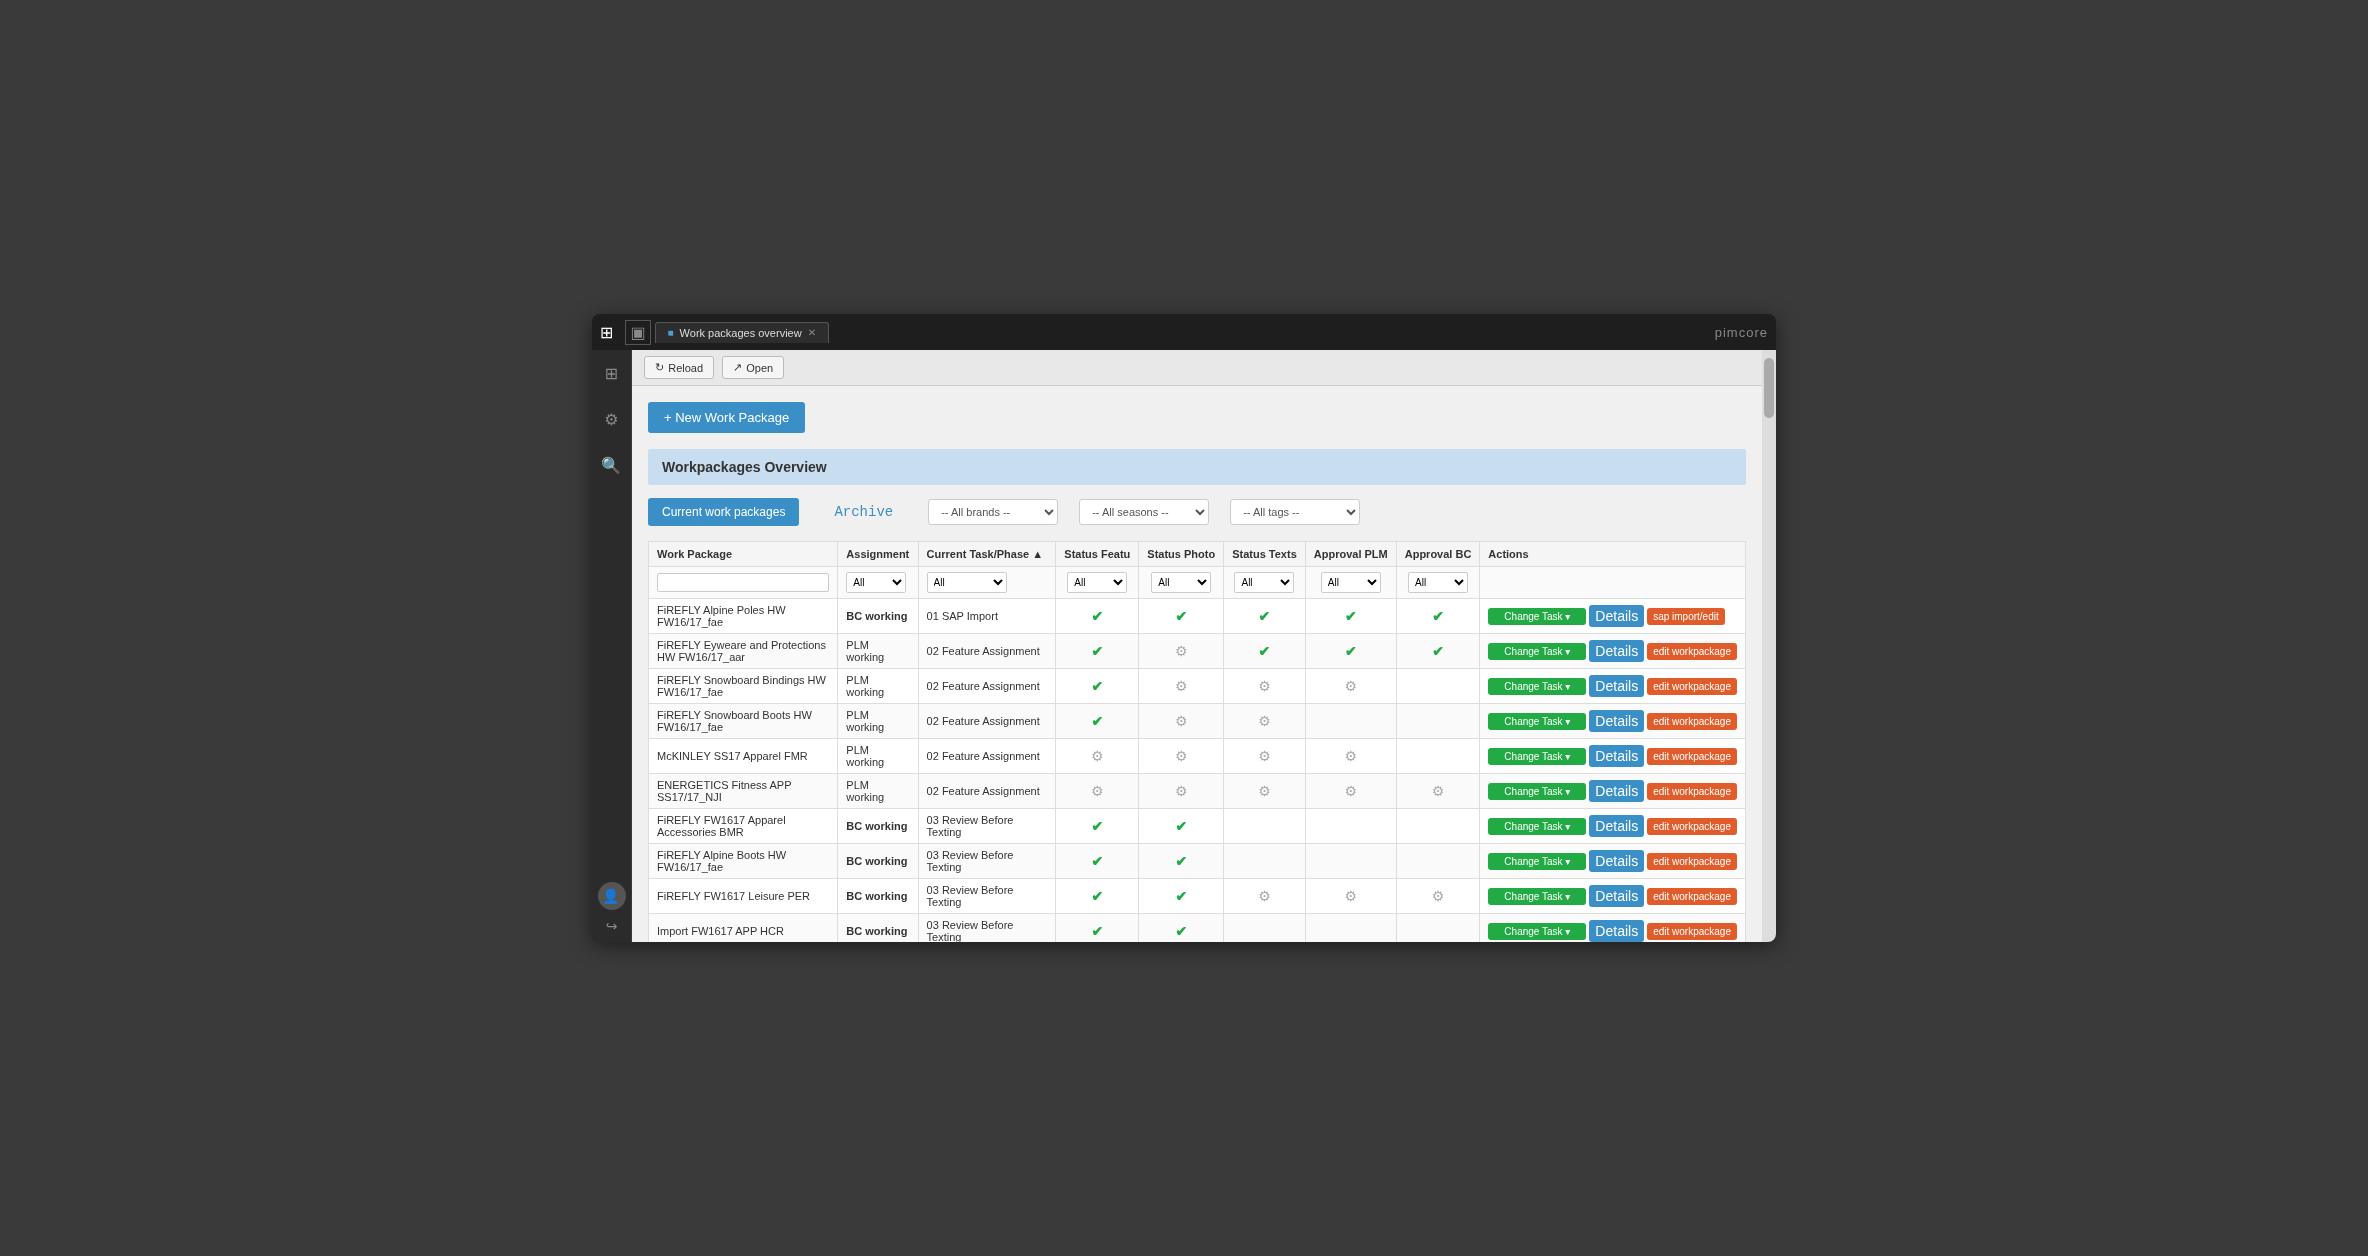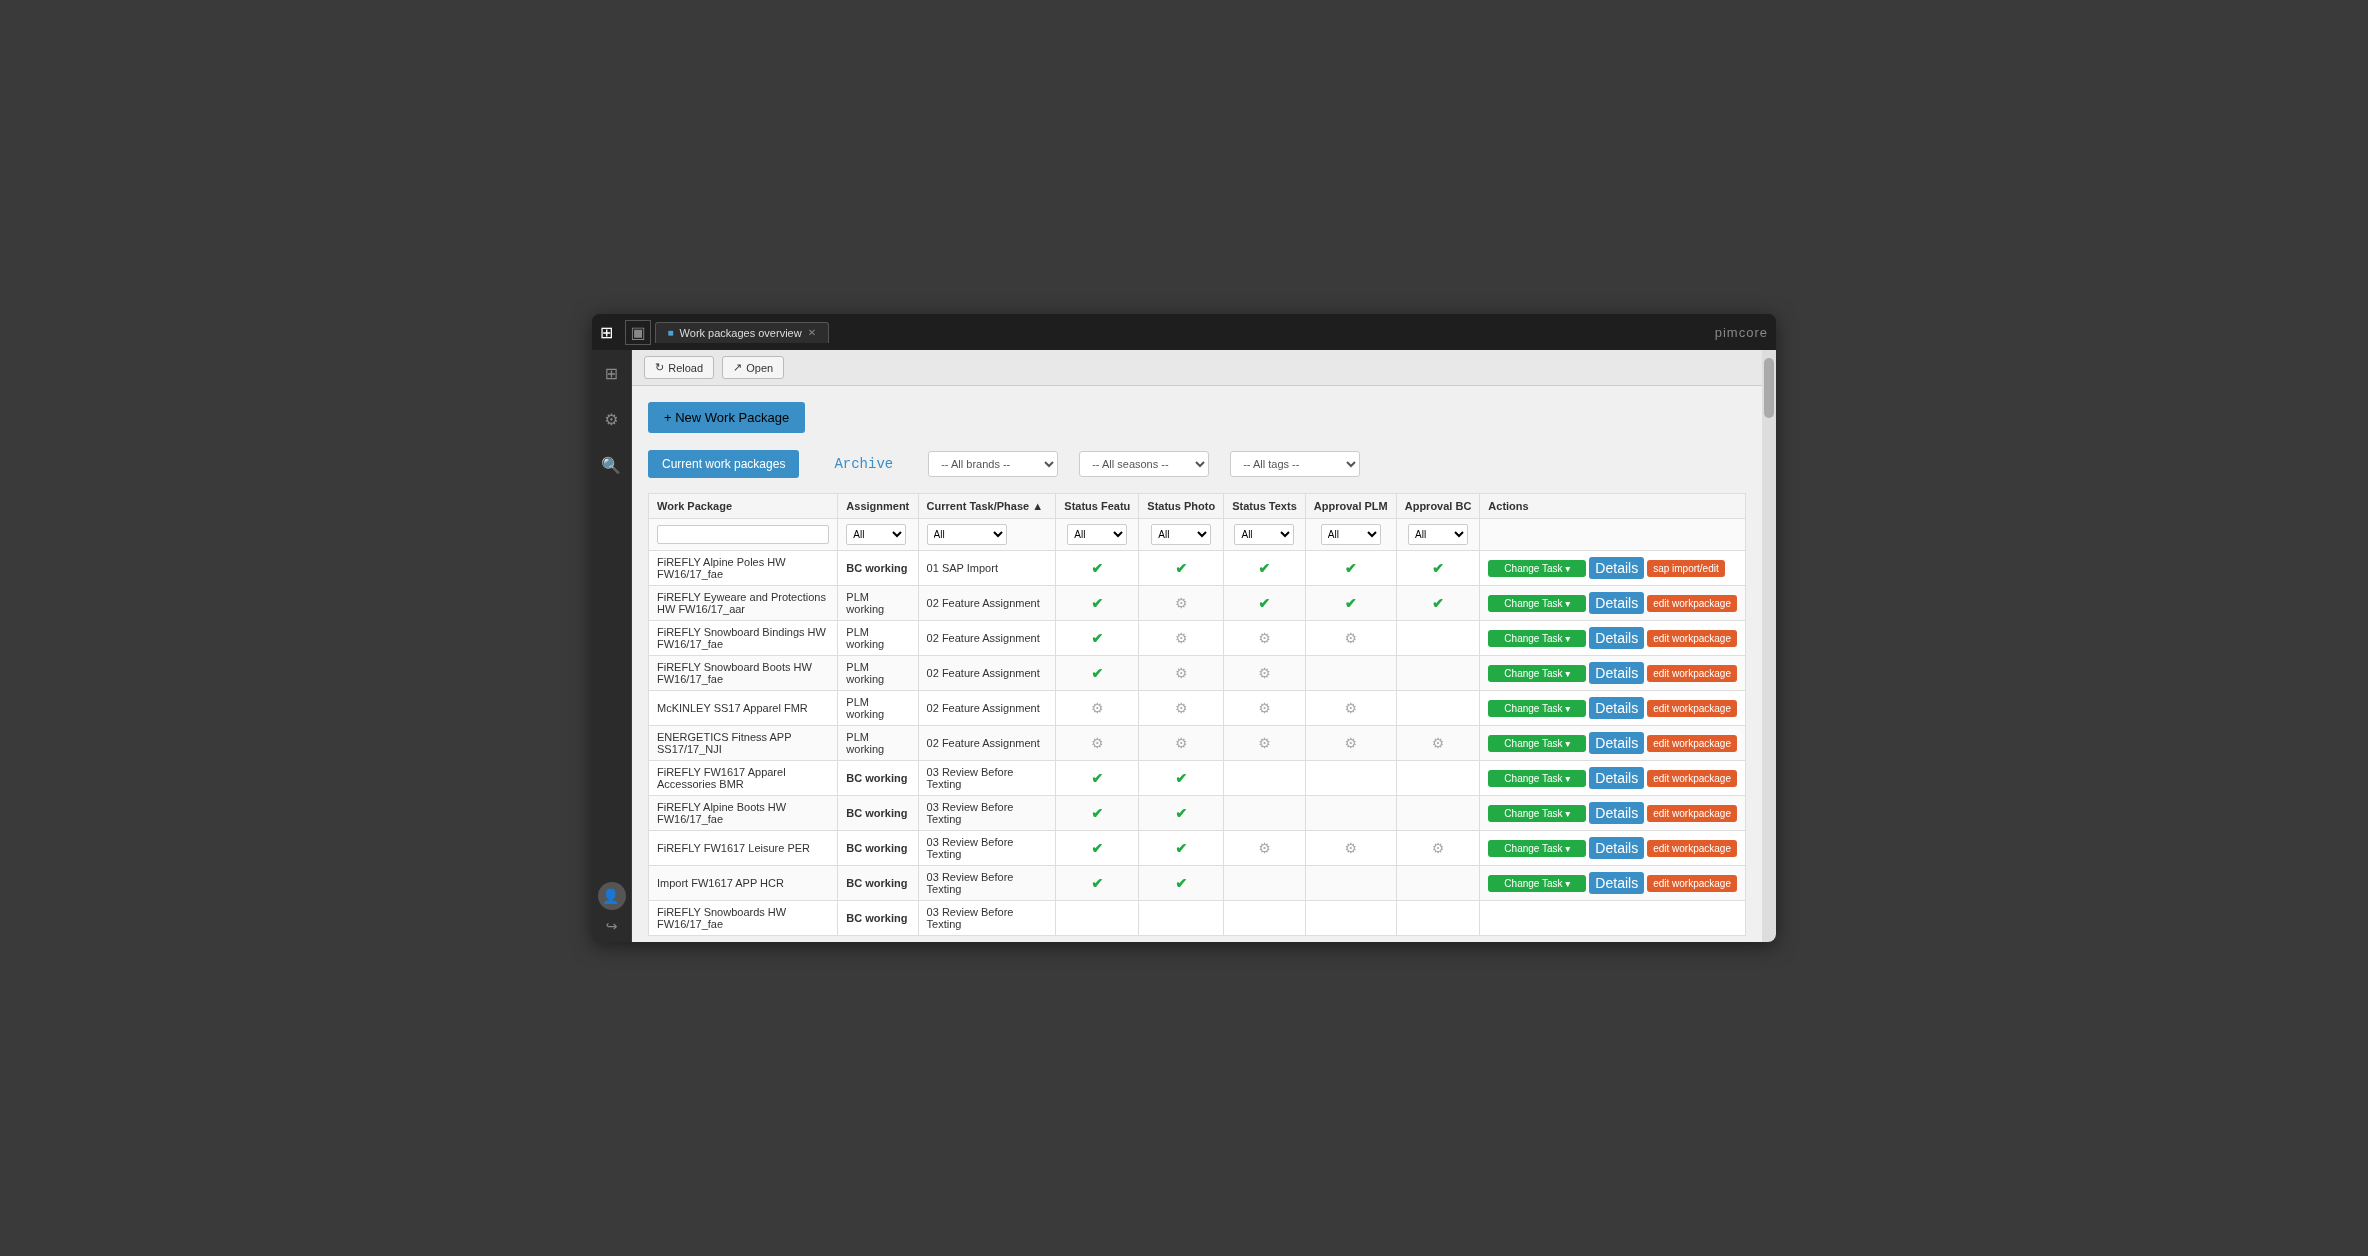--- a/index.html
+++ b/index.html
@@ -123,21 +123,21 @@
     }
 
     
     .page-content {
       padding: 16px;
       flex: 1;
     }
 
     .new-work-package-btn {
       background: #3a8fc7;
-      color: #000000;
+      color: #ffffff;
       border: none;
       padding: 8px 16px;
       font-size: 13px;
       cursor: pointer;
       border-radius: 3px;
       margin-bottom: 16px;
       display: flex; align-items: center; gap: 6px;
     }
 
     .section-header {
@@ -346,20 +346,23 @@
             <span>↗</span>
             <span>Open</span>
           </button>
         </div>
 
         <div class="page-content">
           <button class="new-work-package-btn">
             <span>+ New Work Package</span>
           </button>
 
+          <div class="section-header">
+            <span>Workpackages Overview</span>
+          </div>
 
           <div class="filter-bar">
             <button class="filter-btn-active">
               <span>Current work packages</span>
             </button>
             <button class="filter-btn-inactive">
               <span>Archive</span>
             </button>
             <select class="filter-select">
               <option>-- All brands --</option>

